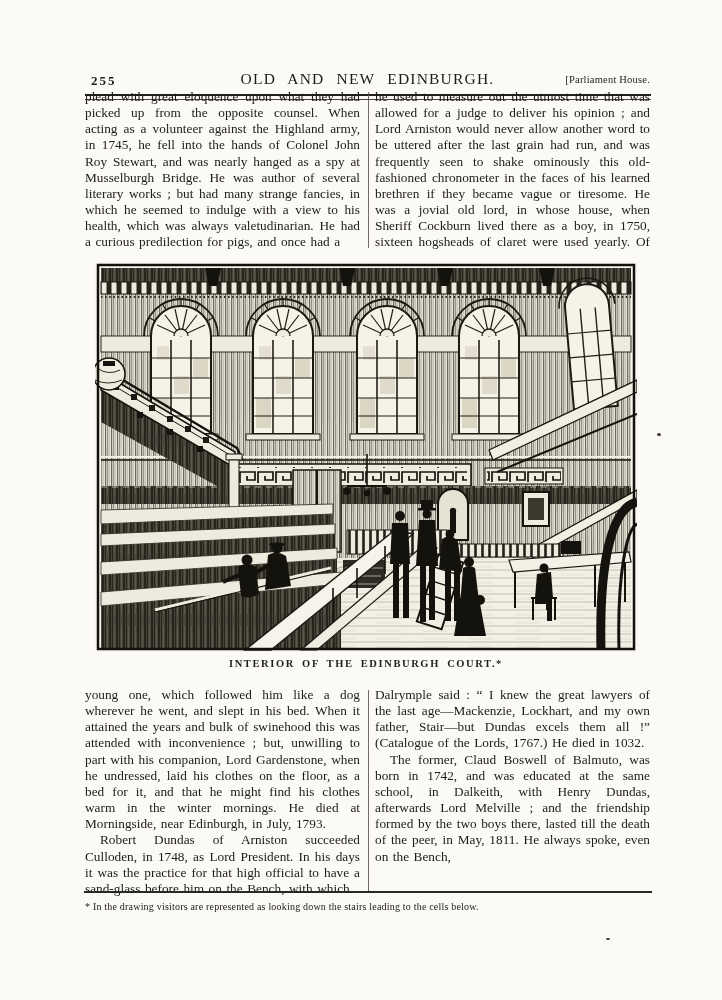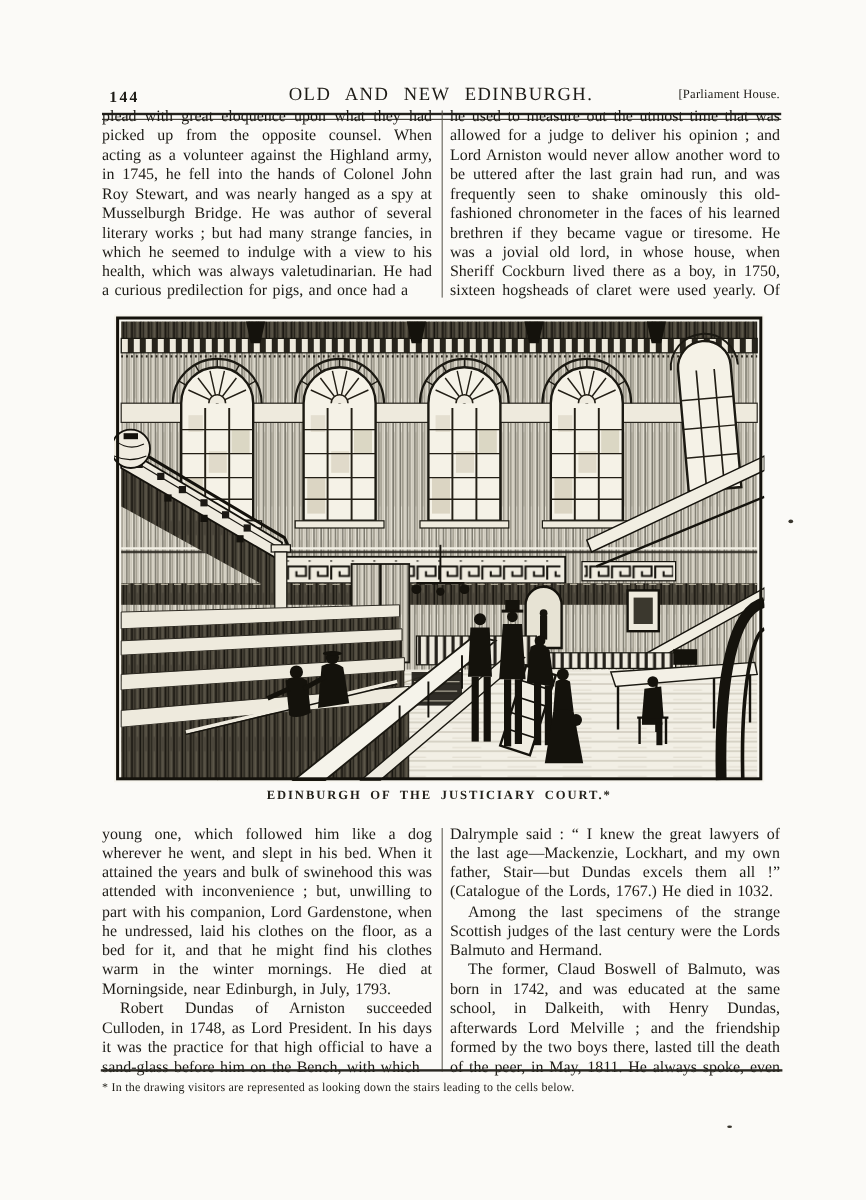--- a/index.html
+++ b/index.html
@@ -37,21 +37,21 @@
   .speck{position:absolute;background:#39362e;border-radius:50%;}
   .speck1{left:657px;top:433px;width:4px;height:3px;}
   .speck2{left:606px;top:938px;width:4px;height:2px;}
 </style>
 </head>
 <body>
 
 <div class="page">
 
   <div class="header">
-    <span class="pagenum">144</span>
+    <span class="pagenum">255</span>
     <span class="runtitle">OLD  AND  NEW  EDINBURGH.</span>
     <span class="folio">[Parliament House.</span>
   </div>
   <div class="header-rule"></div>
 
   <div class="cols cols-top">
     <div class="col">
         <p>plead with great eloquence upon what they had picked up from the opposite counsel.  When acting as a volunteer against the Highland army, in 1745, he fell into the hands of Colonel John Roy Stewart, and was nearly hanged as a spy at Musselburgh Bridge.  He was author of several literary works ; but had many strange fancies, in which he seemed to indulge with a view to his health, which was always valetudinarian.  He had a curious predilection for pigs, and once had a</p>
       </div>
     <div class="col">
@@ -289,30 +289,29 @@
     </g>
 
     <g fill="none" stroke="#15130d">
       <path d="M506,388 C504,302 516,246 542,240" stroke-width="9"></path>
       <path d="M524,388 C522,312 532,266 542,262" stroke-width="3"></path>
     </g>
 
     <rect x="3" y="3" width="536" height="384" fill="none" stroke="#14120c" stroke-width="2.5"></rect>
   </svg>
 
-  <div class="caption">EDINBURGH OF THE JUSTICIARY COURT.*</div>
+  <div class="caption">INTERIOR OF THE EDINBURGH COURT.*</div>
 
   <div class="cols cols-bottom">
     <div class="col">
         <p>young one, which followed him like a dog wherever he went, and slept in his bed.  When it attained the years and bulk of swinehood this was attended with inconvenience ; but, unwilling to part with his companion, Lord Gardenstone, when he undressed, laid his clothes on the floor, as a bed for it, and that he might find his clothes warm in the winter mornings.  He died at Morningside, near Edinburgh, in July, 1793.</p>
         <p class="indent">Robert Dundas of Arniston succeeded Culloden, in 1748, as Lord President.  In his days it was the practice for that high official to have a sand-glass before him on the Bench, with which</p>
       </div>
     <div class="col">
         <p>Dalrymple said : “ I knew the great lawyers of the last age—Mackenzie, Lockhart, and my own father, Stair—but Dundas excels them all !” (Catalogue of the Lords, 1767.)  He died in 1032.</p>
-        <p class="indent">Among the last specimens of the strange Scottish judges of the last century were the Lords Balmuto and Hermand.</p>
         <p class="indent">The former, Claud Boswell of Balmuto, was born in 1742, and was educated at the same school, in Dalkeith, with Henry Dundas, afterwards Lord Melville ; and the friendship formed by the two boys there, lasted till the death of the peer, in May, 1811.  He always spoke, even on the Bench,</p>
       </div>
   </div>
 
   <div class="foot-rule"></div>
   <div class="footnote">* In the drawing visitors are represented as looking down the stairs leading to the cells below.</div>
 
   <div class="speck speck1"></div>
   <div class="speck speck2"></div>
 </div>

